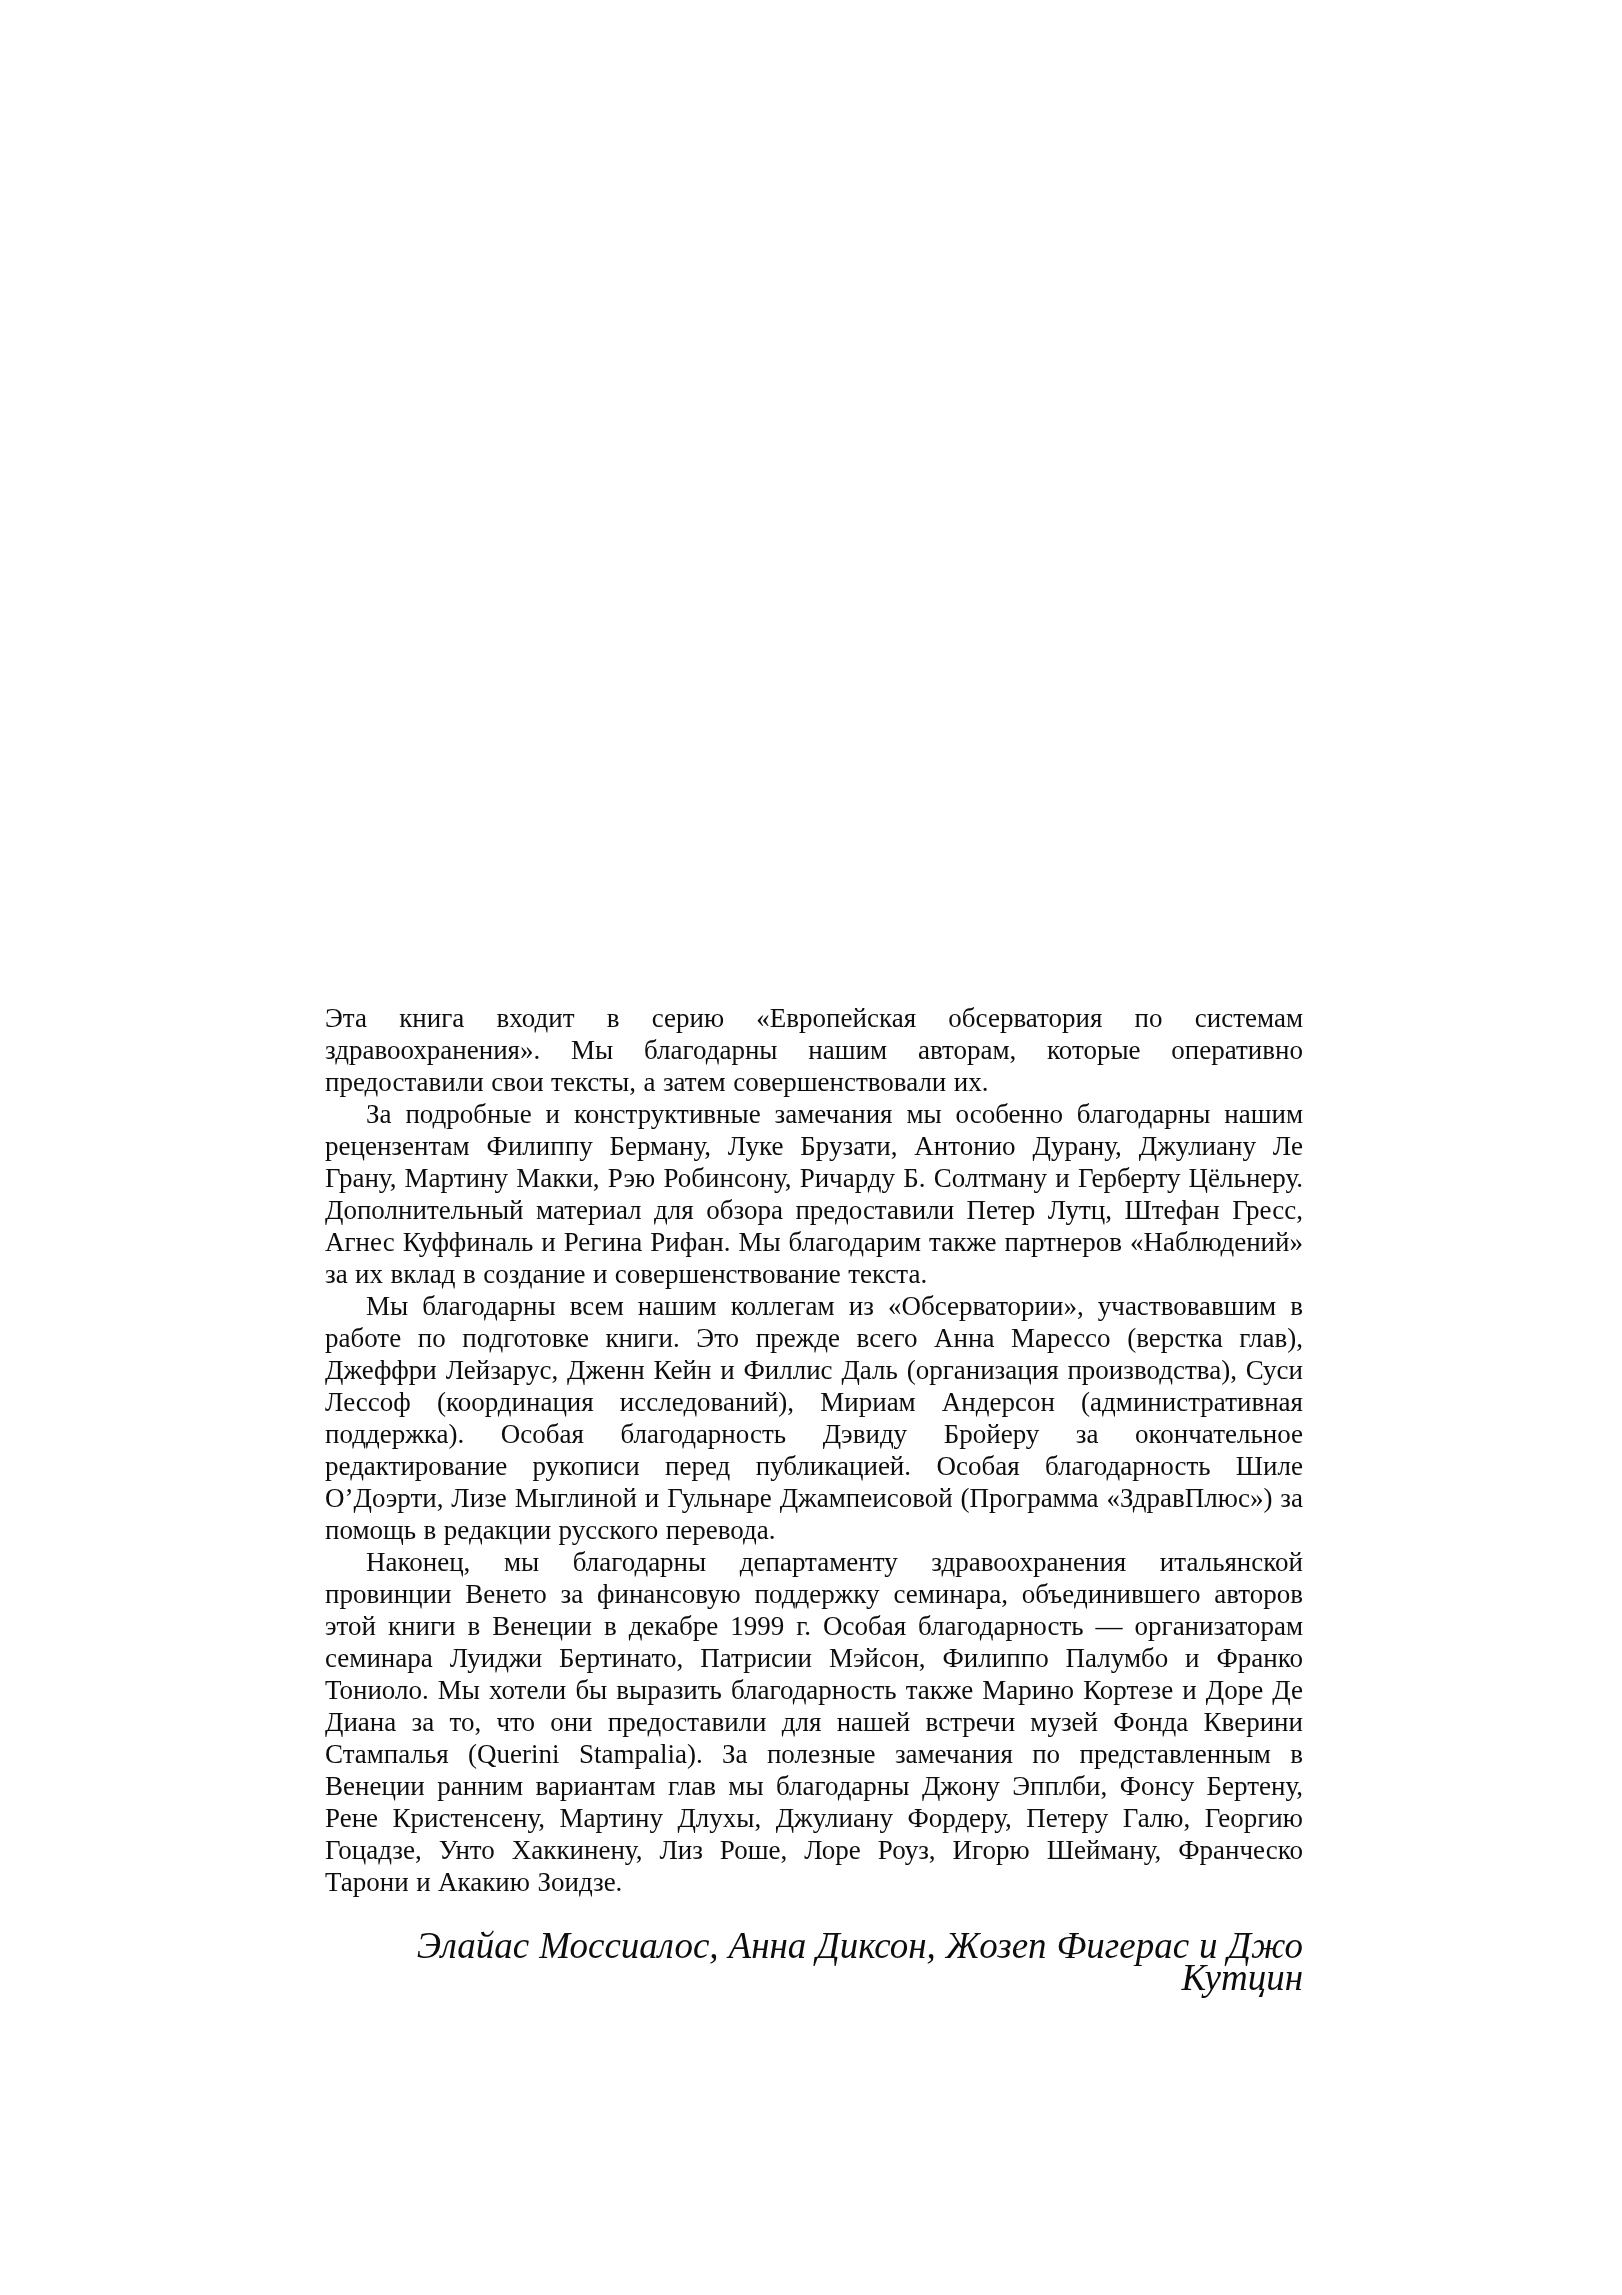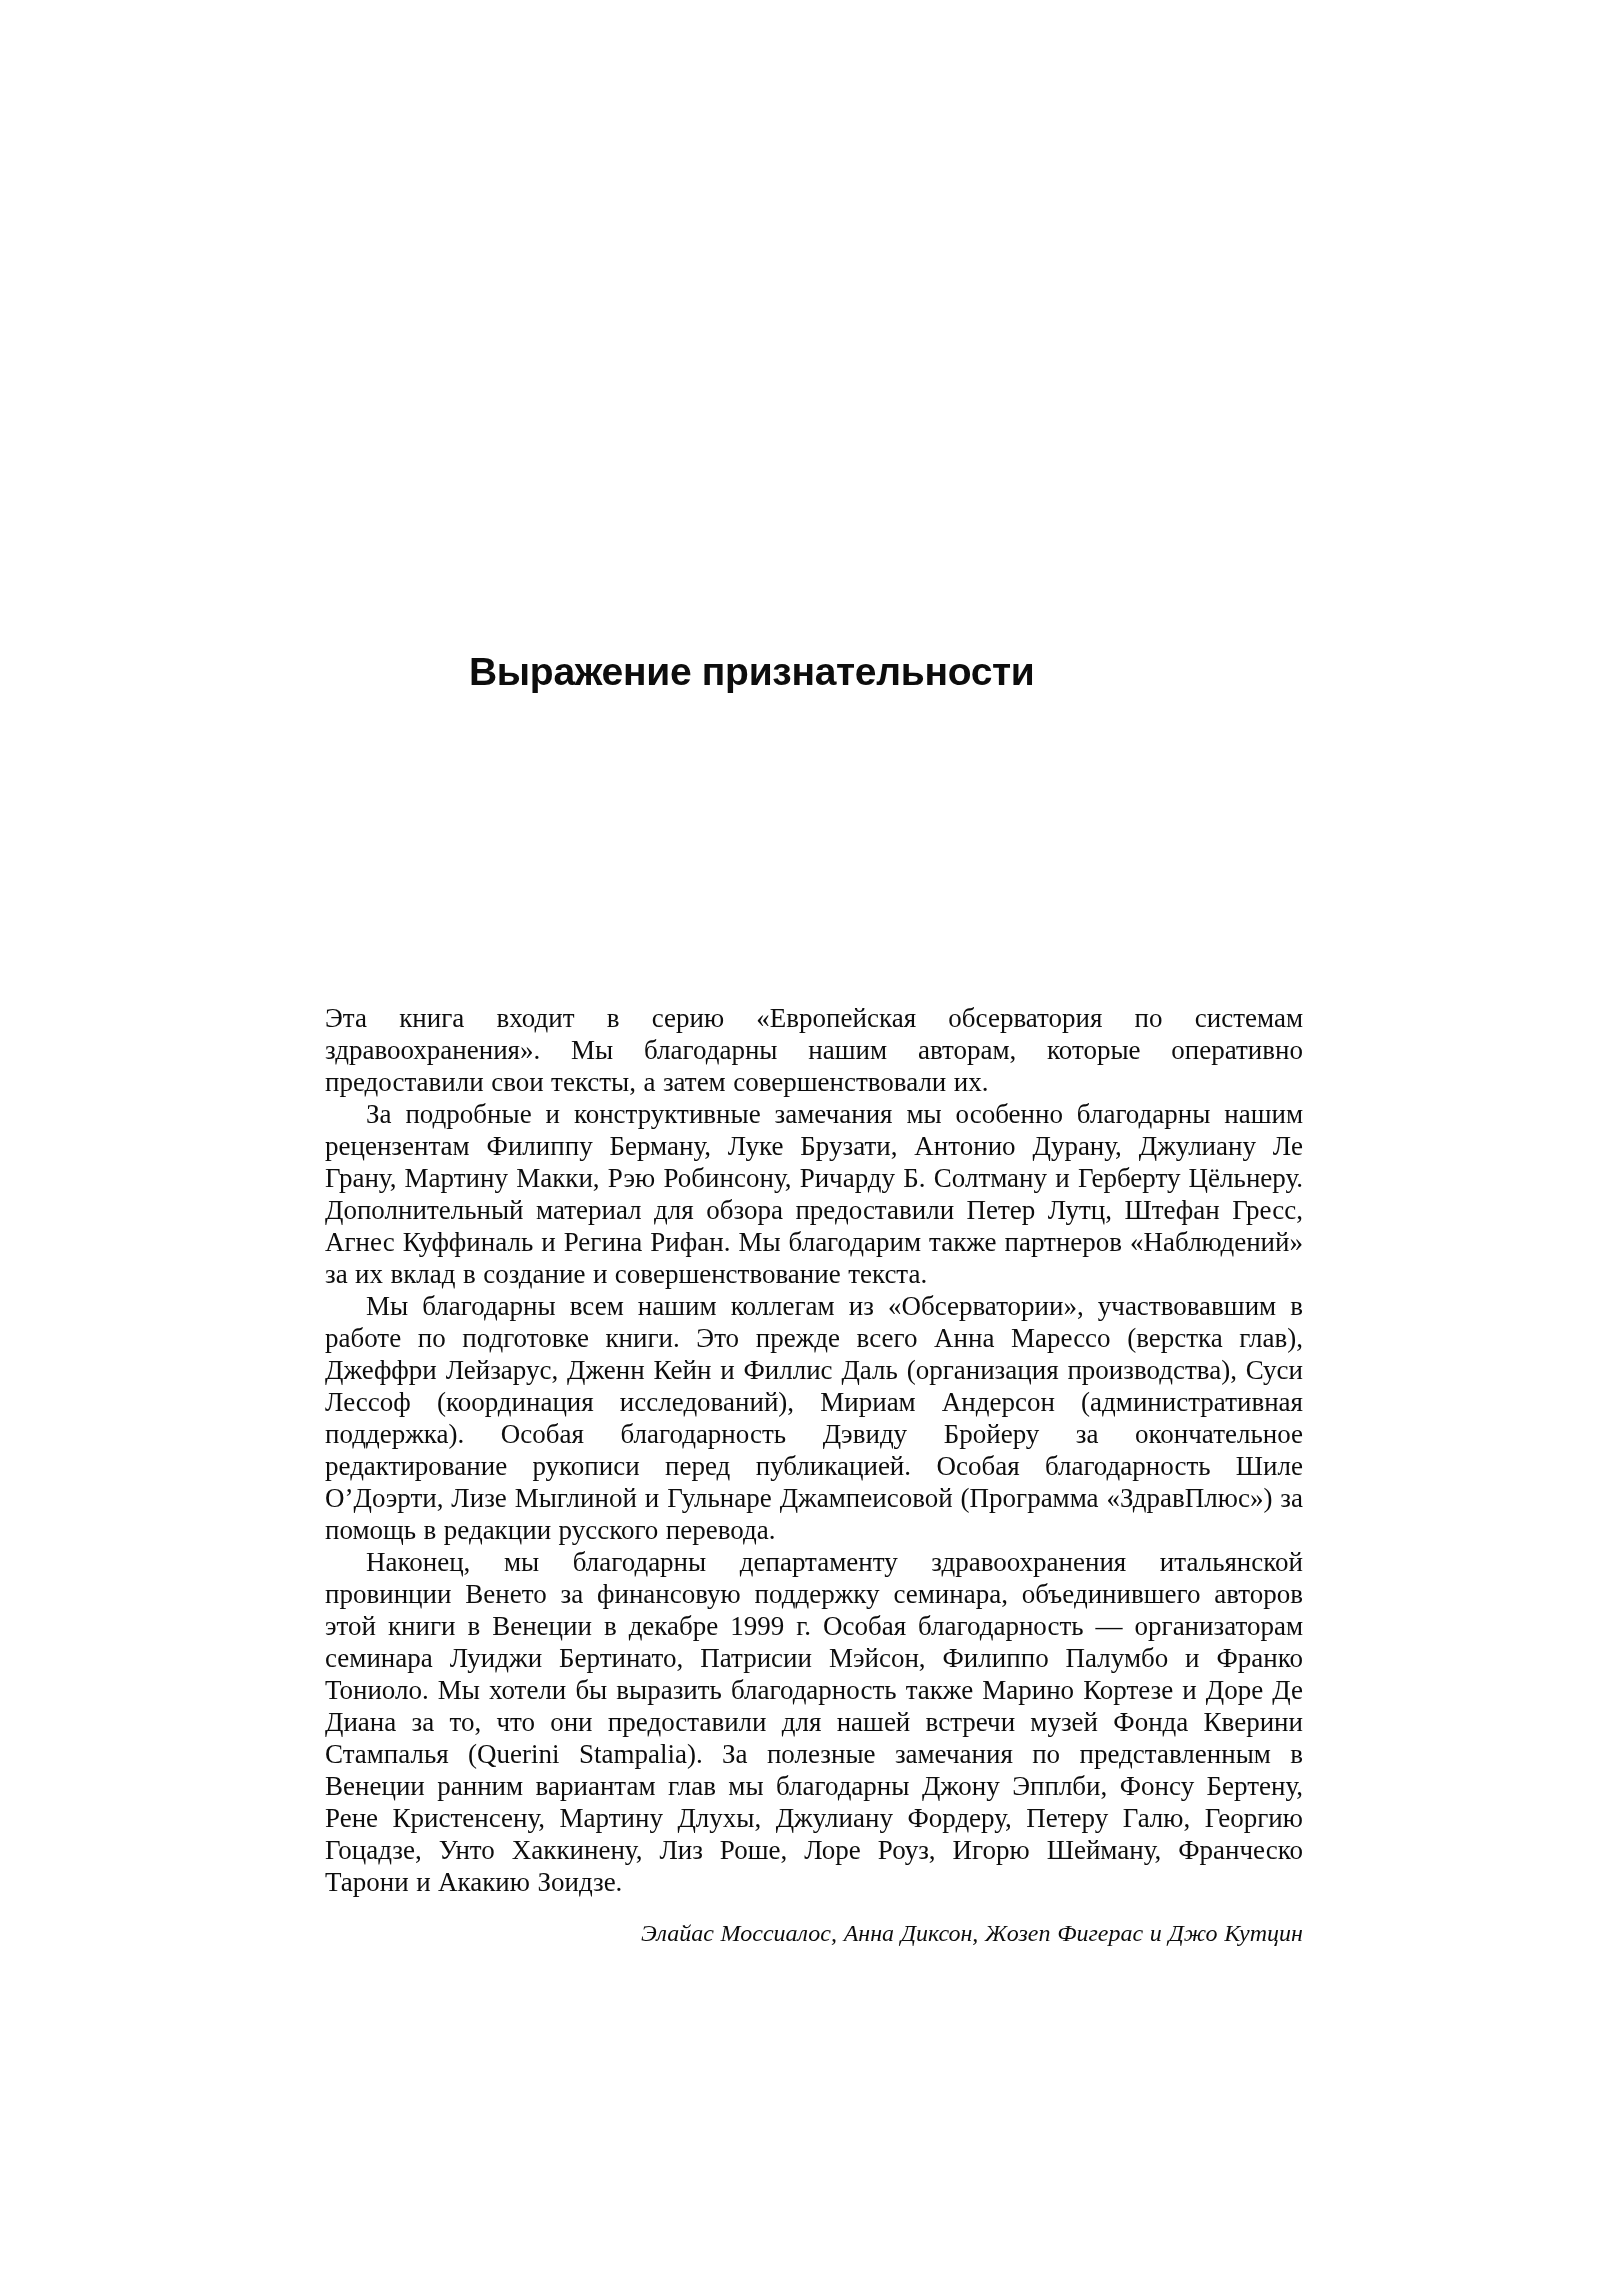--- a/index.html
+++ b/index.html
@@ -39,33 +39,32 @@
     word-spacing: 0.7px;
   }
   .text-block p {
     margin: 0;
     padding: 0;
   }
   .text-block p.indent {
     text-indent: 41px;
   }
   .signature {
-    margin-top: 19px;
+    margin-top: 32px;
     text-align: right;
     font-style: italic;
-    font-size: 24px;
+    font-size: 37px;
     line-height: 32px;
   }
 </style>
 </head>
 <body>
 
 <div class="page">
 
-  <h1 class="page-title">Выражение признательности</h1>
 
   <div class="text-block">
 
     <p>Эта книга входит в серию «Европейская обсерватория по системам здравоохранения». Мы благодарны нашим авторам, которые оперативно предоставили свои тексты, а затем совершенствовали их.</p>
 
     <p class="indent">За подробные и конструктивные замечания мы особенно благодарны нашим рецензентам Филиппу Берману, Луке Брузати, Антонио Дурану, Джулиану Ле Грану, Мартину Макки, Рэю Робинсону, Ричарду Б. Солтману и Герберту Цёльнеру. Дополнительный материал для обзора предоставили Петер Лутц, Штефан Гресс, Агнес Куффиналь и Регина Рифан. Мы благодарим также партнеров «Наблюдений» за их вклад в создание и совершенствование текста.</p>
 
     <p class="indent">Мы благодарны всем нашим коллегам из «Обсерватории», участвовавшим в работе по подготовке книги. Это прежде всего Анна Марессо (верстка глав), Джеффри Лейзарус, Дженн Кейн и Филлис Даль (организация производства), Суси Лессоф (координация исследований), Мириам Андерсон (административная поддержка). Особая благодарность Дэвиду Бройеру за окончательное редактирование рукописи перед публикацией. Особая благодарность Шиле О’Доэрти, Лизе Мыглиной и Гульнаре Джампеисовой (Программа «ЗдравПлюс») за помощь в редакции русского перевода.</p>
 
     <p class="indent">Наконец, мы благодарны департаменту здравоохранения итальянской провинции Венето за финансовую поддержку семинара, объединившего авторов этой книги в Венеции в декабре 1999 г. Особая благодарность — организаторам семинара Луиджи Бертинато, Патрисии Мэйсон, Филиппо Палумбо и Франко Тониоло. Мы хотели бы выразить благодарность также Марино Кортезе и Доре Де Диана за то, что они предоставили для нашей встречи музей Фонда Кверини Стампалья (Querini Stampalia). За полезные замечания по представленным в Венеции ранним вариантам глав мы благодарны Джону Эпплби, Фонсу Бертену, Рене Кристенсену, Мартину Длухы, Джулиану Фордеру, Петеру Галю, Георгию Гоцадзе, Унто Хаккинену, Лиз Роше, Лоре Роуз, Игорю Шейману, Франческо Тарони и Акакию Зоидзе.</p>

